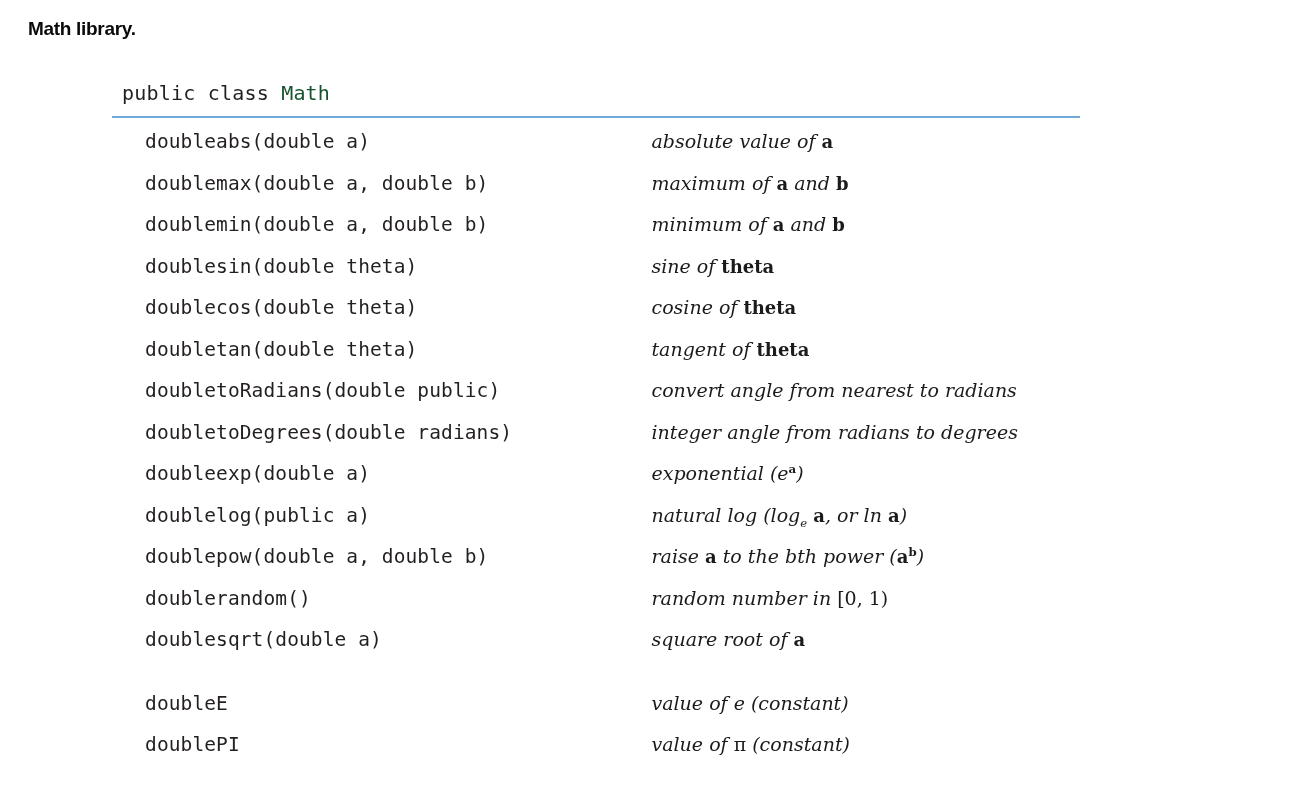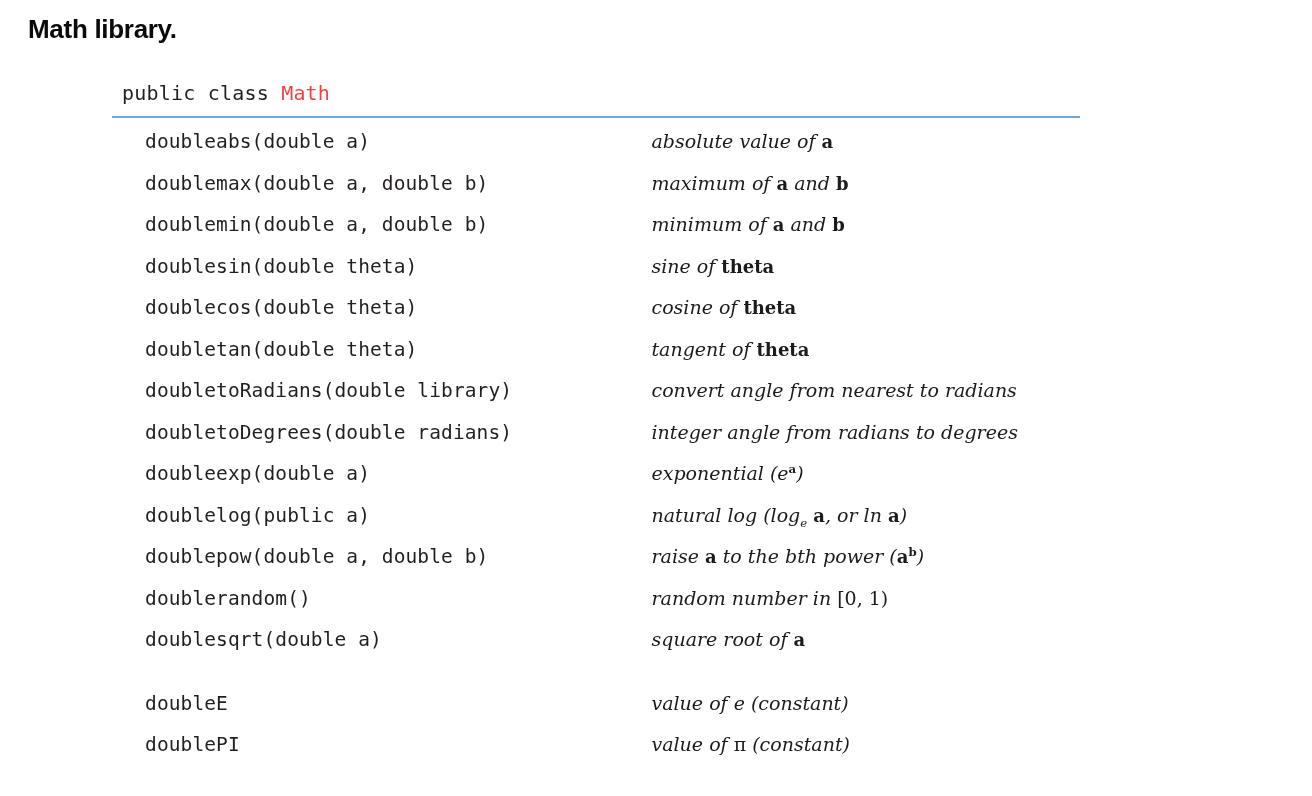--- a/index.html
+++ b/index.html
@@ -23,21 +23,21 @@
     height: 796px;
   }
 
   
   .page-title {
     position: absolute;
     left: 28px;
     top: 14px;
     font-family: "Liberation Sans", sans-serif;
     font-weight: bold;
-    font-size: 26px;
+    font-size: 19px;
     line-height: 30px;
     letter-spacing: -0.3px;
     color: #0a0a0a;
     white-space: pre;
   }
 
   
   .api-block {
     position: absolute;
     left: 112px;
@@ -134,21 +134,21 @@
 </style>
 </head>
 <body>
 
 <div class="page">
 
   <div class="page-title">Math library.</div>
 
   <div class="api-block">
 
-    <div class="class-decl"><span>public class </span><span class="class-name" style="color: #ef4444; margin-top: 19px;">Math</span></div>
+    <div class="class-decl"><span>public class </span><span class="class-name" style="color: #14532d; margin-top: 19px;">Math</span></div>
 
     <div class="rule" style="background: rgb(111, 169, 218);"></div>
 
     <table class="api-table">
       <colgroup>
         <col class="col-ret">
         <col class="col-sig">
         <col class="col-desc">
       </colgroup>
       <tbody id="api-body">
@@ -177,21 +177,21 @@
             <td class="sig">cos(double theta)</td>
             <td class="desc">cosine of <span class="code">theta</span></td>
           </tr>
           <tr class="api-row">
             <td class="ret">double</td>
             <td class="sig">tan(double theta)</td>
             <td class="desc">tangent of <span class="code">theta</span></td>
           </tr>
           <tr class="api-row">
             <td class="ret">double</td>
-            <td class="sig">toRadians(double library)</td>
+            <td class="sig">toRadians(double public)</td>
             <td class="desc">convert angle from nearest to radians</td>
           </tr>
           <tr class="api-row">
             <td class="ret">double</td>
             <td class="sig">toDegrees(double radians)</td>
             <td class="desc">integer angle from radians to degrees</td>
           </tr>
           <tr class="api-row">
             <td class="ret">double</td>
             <td class="sig">exp(double a)</td>

